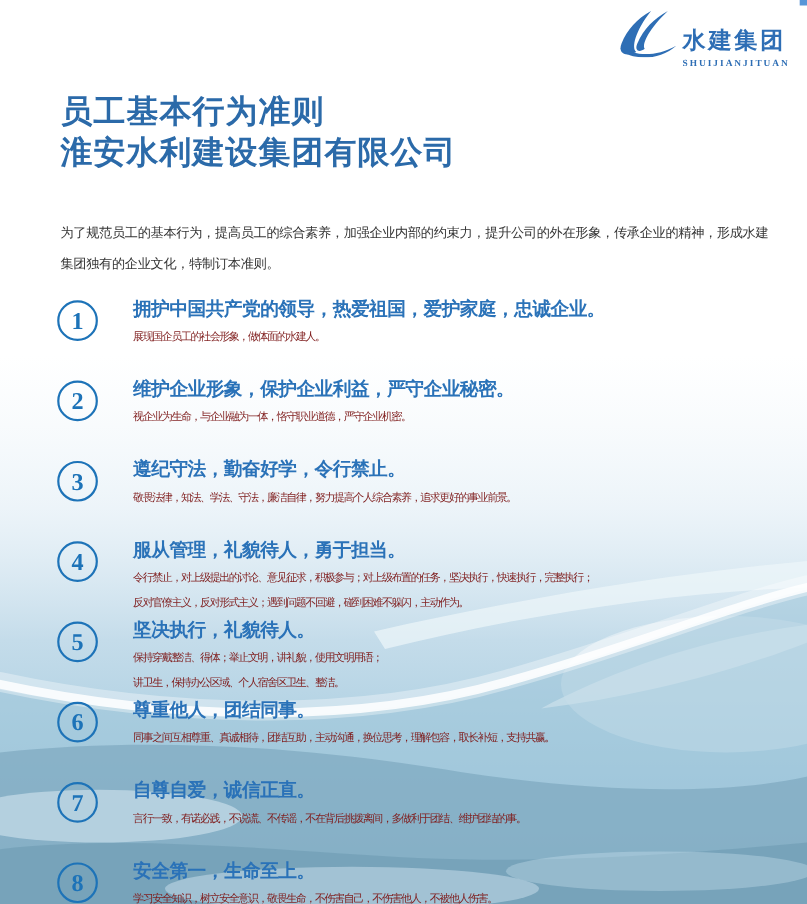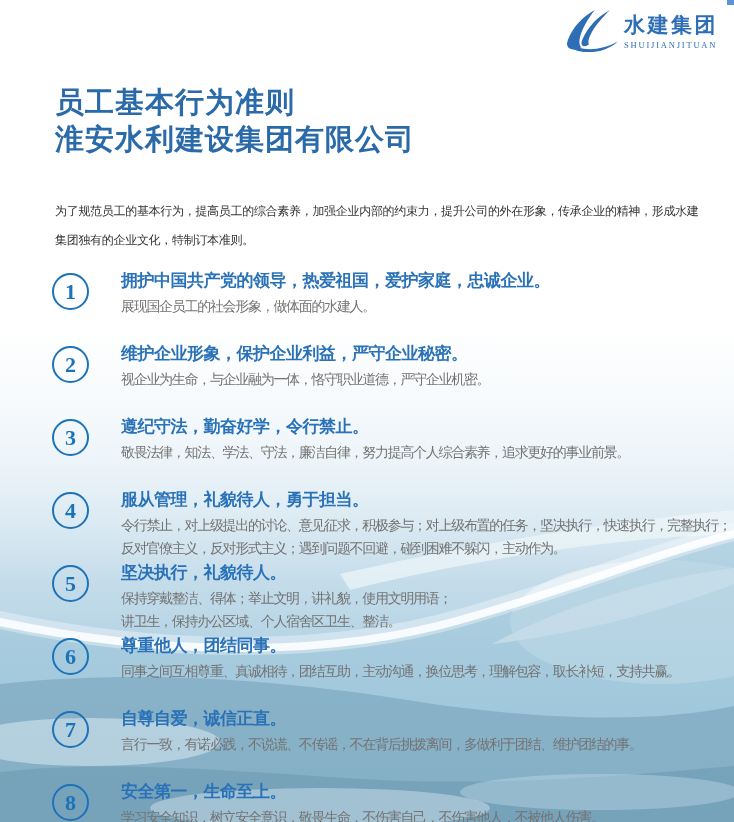--- a/index.html
+++ b/index.html
@@ -6,22 +6,22 @@
   .page{
     position:relative;width:734px;height:822px;background:#ffffff;
     overflow:hidden;font-family:"Liberation Sans",sans-serif;
     -webkit-font-smoothing:antialiased;
   }
   
   .logo{position:absolute;top:8px;right:16px;display:flex;align-items:flex-start;}
   .logo-mark{width:58px;height:44px;flex:0 0 auto;}
   .logo-text{margin-left:4px;display:flex;flex-direction:column;align-items:flex-start;}
   .logo-name{font-size:21px;font-weight:700;color:#2e6eb5;letter-spacing:2.5px;
-    font-family:"Liberation Serif",serif;line-height:26px;margin-top:4px;}
-  .logo-roman{font-size:8.5px;font-weight:400;color:#2e6eb5;letter-spacing:1.8px;
+    font-family:"Liberation Serif",serif;line-height:26px;margin-top:16px;}
+  .logo-roman{font-size:8.5px;font-weight:700;color:#2e6eb5;letter-spacing:1.8px;
     font-family:"Liberation Serif",serif;margin-top:2px;text-align:center;}
   .corner-accent{position:absolute;top:0;right:0;width:7px;height:5px;background:#3b82d0;opacity:.85;}
   
   .title{position:absolute;left:55px;top:84px;color:#2b6aa9;
     font-family:"Liberation Serif",serif;font-weight:900;
     font-size:29px;line-height:37px;letter-spacing:1px;}
   
   .intro{position:absolute;left:55px;top:197px;width:650px;
     font-size:12px;line-height:29px;color:#333333;letter-spacing:-0.3px;}
   
@@ -29,21 +29,21 @@
   .rule{display:flex;align-items:flex-start;margin-bottom:25px;}
   .rule.two-line{margin-bottom:2px;}
   .rule-badge{flex:0 0 auto;width:33px;height:33px;margin-top:3px;
     border:2.5px solid #1d73b8;border-radius:50%;
     display:flex;align-items:center;justify-content:center;}
   .rule-num{font-family:"Liberation Serif",serif;font-weight:700;
     font-size:22px;color:#1d73b8;line-height:1;}
   .rule-text{margin-left:32px;max-width:612px;}
   .rule-heading{font-size:17px;font-weight:700;color:#2a72b8;
     line-height:21px;margin-bottom:4px;letter-spacing:-0.5px;}
-  .rule-body{font-size:14px;color:#737373;line-height:23px;letter-spacing:-1.3px;}
+  .rule-body{font-size:10px;color:#7f1d1d;line-height:23px;letter-spacing:-1.3px;}
   .rule-body div{white-space:nowrap;}
   
   .sea{position:absolute;left:0;bottom:0;width:734px;height:500px;pointer-events:none;}
 </style>
 </head>
 <body>
 
 <div class="page">
 
   <svg class="sea" viewBox="0 0 734 500" preserveAspectRatio="none" aria-hidden="true">

